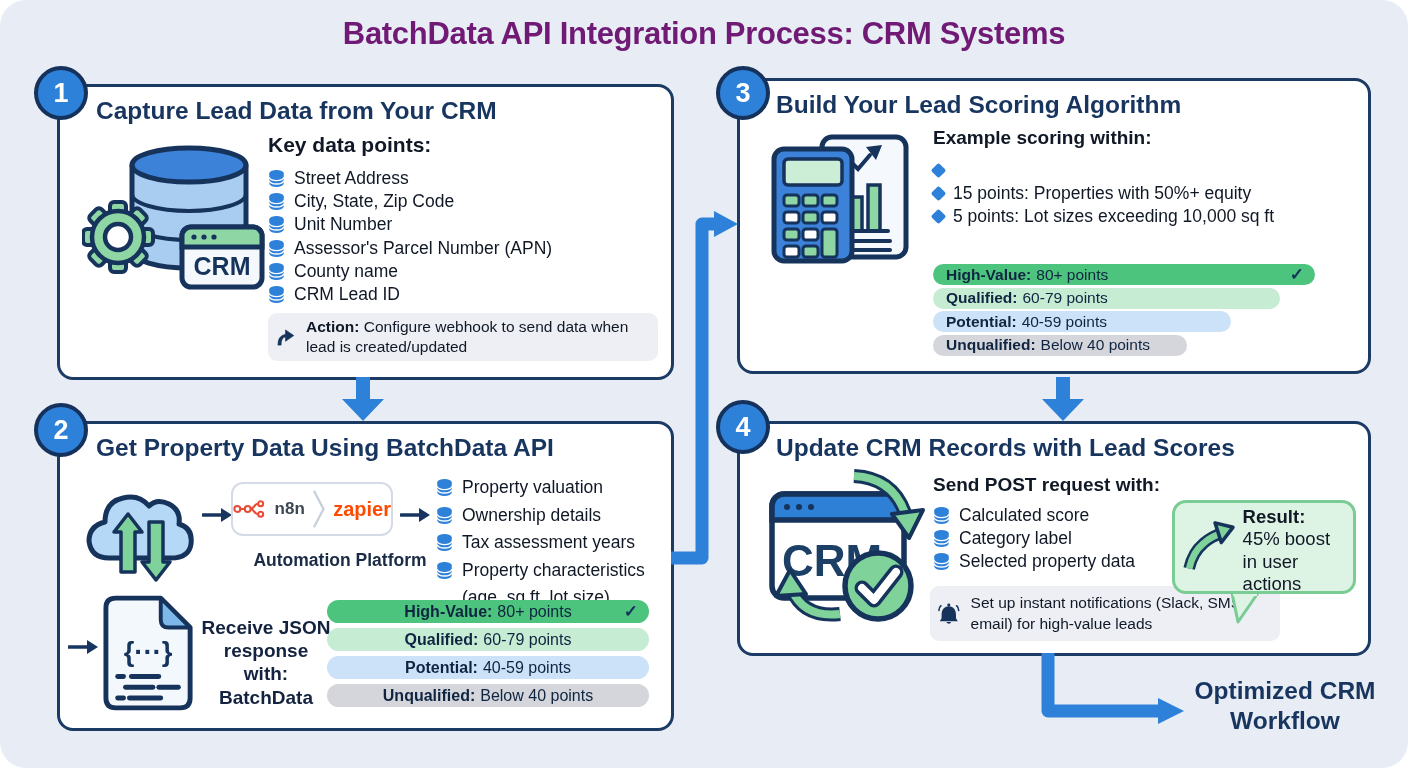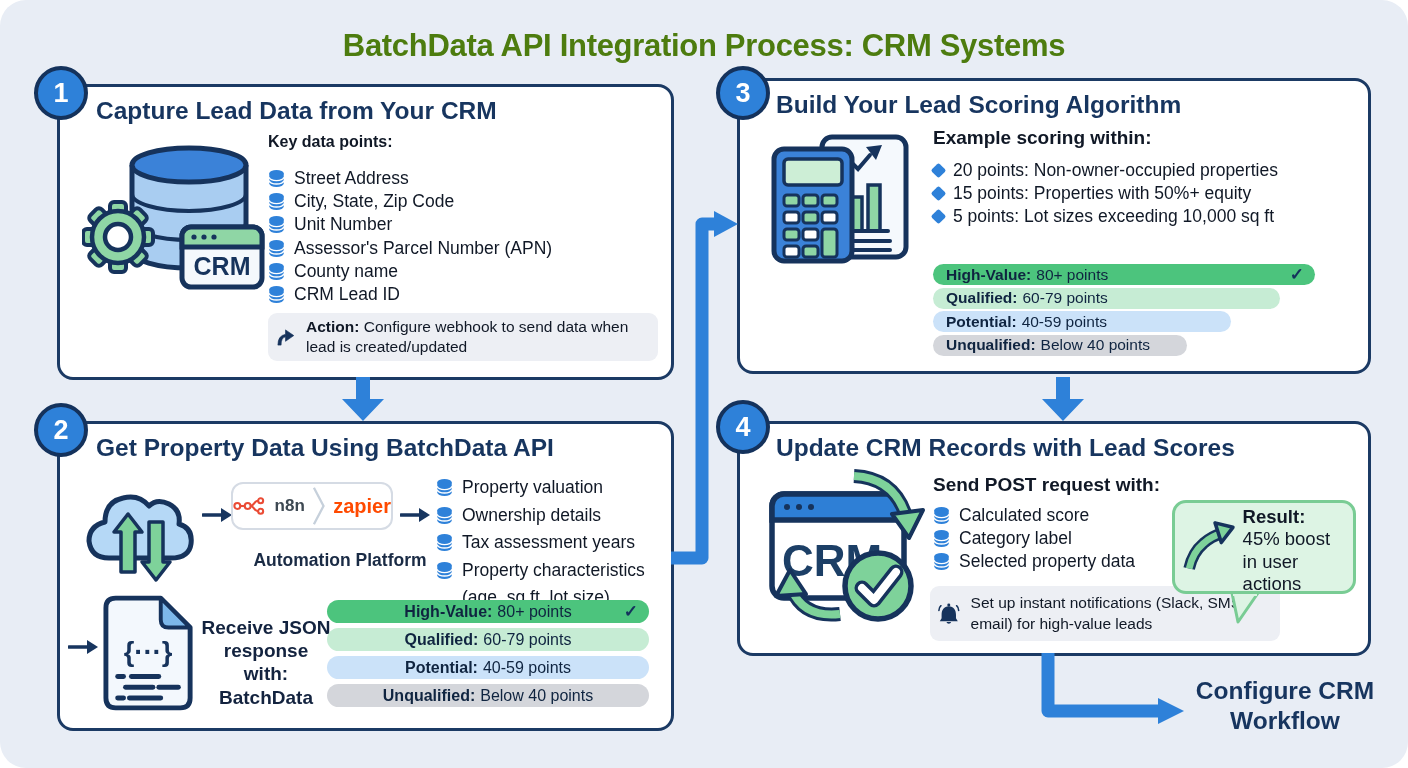--- a/index.html
+++ b/index.html
@@ -1,32 +1,32 @@
 <!DOCTYPE html>
 <html><head>
 <meta charset="utf-8">
 <style>
   html,body{margin:0;padding:0;background:#ffffff;}
   #canvas{position:relative;width:1408px;height:768px;background:#e8edf5;border-radius:26px;
           font-family:"Liberation Sans",sans-serif;overflow:hidden;}
   .main-title{position:absolute;top:16px;left:0;right:0;text-align:center;
-              font-size:31px;font-weight:bold;color:#4d7c0f;letter-spacing:-0.3px;margin-top:12px;}
+              font-size:31px;font-weight:bold;color:#701a75;letter-spacing:-0.3px;}
   .card{position:absolute;background:#ffffff;border:3px solid #1b3a64;border-radius:16px;z-index:1;}
   #card1{left:57px;top:84px;width:611px;height:290px;}
   #card2{left:57px;top:421px;width:611px;height:304px;}
   #card3{left:737px;top:78px;width:628px;height:290px;}
   #card4{left:737px;top:421px;width:628px;height:229px;}
   .badge{position:absolute;width:46px;height:46px;border-radius:50%;background:#2e81d9;
          border:4px solid #14325c;color:#fff;font-size:27px;font-weight:bold;
          display:flex;align-items:center;justify-content:center;z-index:5;}
   #badge1{left:34px;top:66px;} #badge2{left:34px;top:403px;}
   #badge3{left:716px;top:66px;} #badge4{left:716px;top:400px;}
   .card-title{position:absolute;left:36px;top:10px;font-size:24.5px;font-weight:bold;color:#17355f;}
   .abs{position:absolute;}
-  .subhead{font-weight:bold;font-size:16px;color:#101826;}
+  .subhead{font-weight:bold;font-size:21px;color:#101826;}
   .li{display:flex;align-items:center;gap:9px;font-size:17.5px;color:#101826;}
   .li.h23{height:23.2px;} .li.h27{height:27.5px;}
   .db-b{flex:0 0 auto;display:flex;}
   .notebox{background:#edeff4;border-radius:9px;display:flex;align-items:center;gap:11px;
            padding:6px 8px;box-sizing:border-box;font-size:15.5px;color:#101826;line-height:1.3;}
   .b{font-weight:bold;}
   .tier{display:flex;align-items:center;color:#0f2440;position:relative;box-sizing:border-box;}
   .t1{background:#4cc47d;} .t2{background:#c6ecd4;} .t3{background:#cbe2f9;} .t4{background:#d4d6db;}
   .tiers3 .tier{height:21px;margin-bottom:2.5px;padding-left:13px;font-size:15.5px;border-radius:11px;}
   .tiers2 .tier{height:23px;margin-bottom:5px;justify-content:center;font-size:16px;border-radius:12px;}
@@ -175,21 +175,21 @@
       <path d="M27 90 Q9 90 7 73 Q7 58 23 54 Q23 34 41 30 Q57 26 67 38 Q75 30 87 36 Q99 42 97 56 Q111 60 109 76 Q107 90 89 90 Z" fill="#b5d8f6" stroke="#16335c" stroke-width="5" stroke-linejoin="round"></path>
       <polygon points="46,46 60,64 53,64 53,104 39,104 39,64 32,64" fill="#7ed29a" stroke="#16335c" stroke-width="3.5" stroke-linejoin="round"></polygon>
       <polygon points="74,112 60,94 67,94 67,54 81,54 81,94 88,94" fill="#7ed29a" stroke="#16335c" stroke-width="3.5" stroke-linejoin="round"></polygon>
     </svg>
 
     <svg class="abs" style="left:142px;top:82px;" width="32" height="18" viewBox="0 0 32 18">
         <path d="M1 9 H21" stroke="#17355f" stroke-width="3.6" stroke-linecap="round"></path>
         <path d="M19 2 L30 9 L19 16 Z" fill="#17355f"></path>
       </svg>
 
-    <div class="platform-box" style="left:171px;top:58px;width:162px;height:48px;">
+    <div class="platform-box" style="left:171px;top:58px;width:162px;height:54px;">
       <svg width="36" height="22" viewBox="0 0 40 22">
         <g fill="none" stroke="#ea4b35" stroke-width="2.4">
           <circle cx="5" cy="11" r="3.4"></circle>
             <circle cx="17" cy="11" r="3.4"></circle>
           <path d="M8.4 11 H13.6"></path>
             <path d="M20 11 C25 11 24 5 29 5"></path>
             <path d="M20 11 C25 11 24 17 29 17"></path>
           <circle cx="32" cy="5" r="2.9"></circle>
             <circle cx="32" cy="17" r="2.9"></circle>
         </g>
@@ -331,21 +331,20 @@
         <rect x="14" y="113" width="15" height="11" rx="3" fill="#ffffff"></rect>
           <rect x="33" y="113" width="15" height="11" rx="3" fill="#8fd6a5"></rect>
         <rect x="52" y="96" width="15" height="28" rx="3" fill="#8fd6a5"></rect>
       </g>
     </svg>
 
     <div class="abs subhead" style="left:193px;top:46px;font-size:19px;">Example scoring within:</div>
     <div class="abs" style="left:193px;top:78px;">
       <div class="li h23">
           <span class="diamond"></span>
-          <span>20 points: Non-owner-occupied properties</span>
         </div>
       <div class="li h23">
           <span class="diamond"></span>
           <span>15 points: Properties with 50%+ equity</span>
         </div>
       <div class="li h23">
           <span class="diamond"></span>
           <span>5 points: Lot sizes exceeding 10,000 sq ft</span>
         </div>
     </div>
@@ -462,17 +461,17 @@
       <rect x="5" y="0" width="24" height="4" fill="#ddf4e4"></rect>
     </svg>
   </div>
 
   <div id="badge1" class="badge">1</div>
   <div id="badge2" class="badge">2</div>
   <div id="badge3" class="badge">3</div>
   <div id="badge4" class="badge">4</div>
 
   <div class="outcome">
-    <div>Configure CRM</div>
+    <div>Optimized CRM</div>
     <div>Workflow</div>
   </div>
 
 </div>
 
 </body></html>

